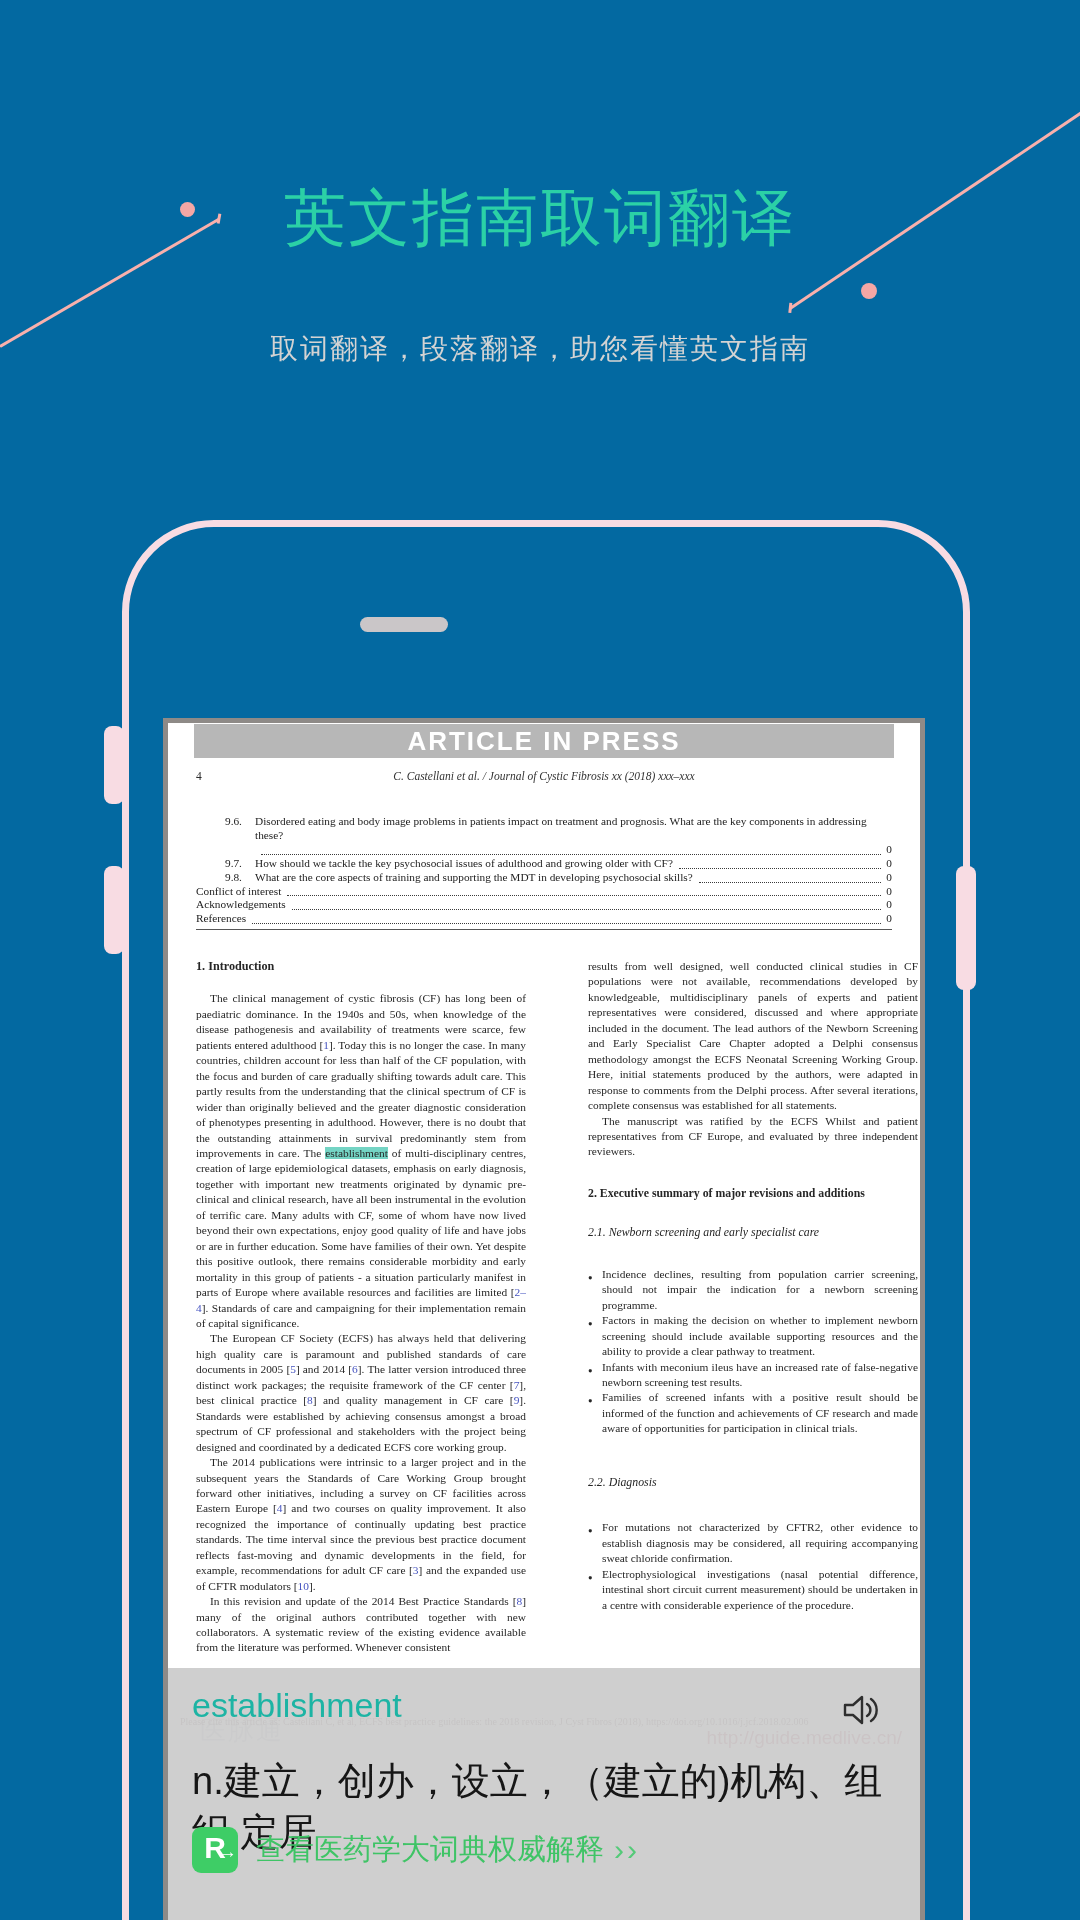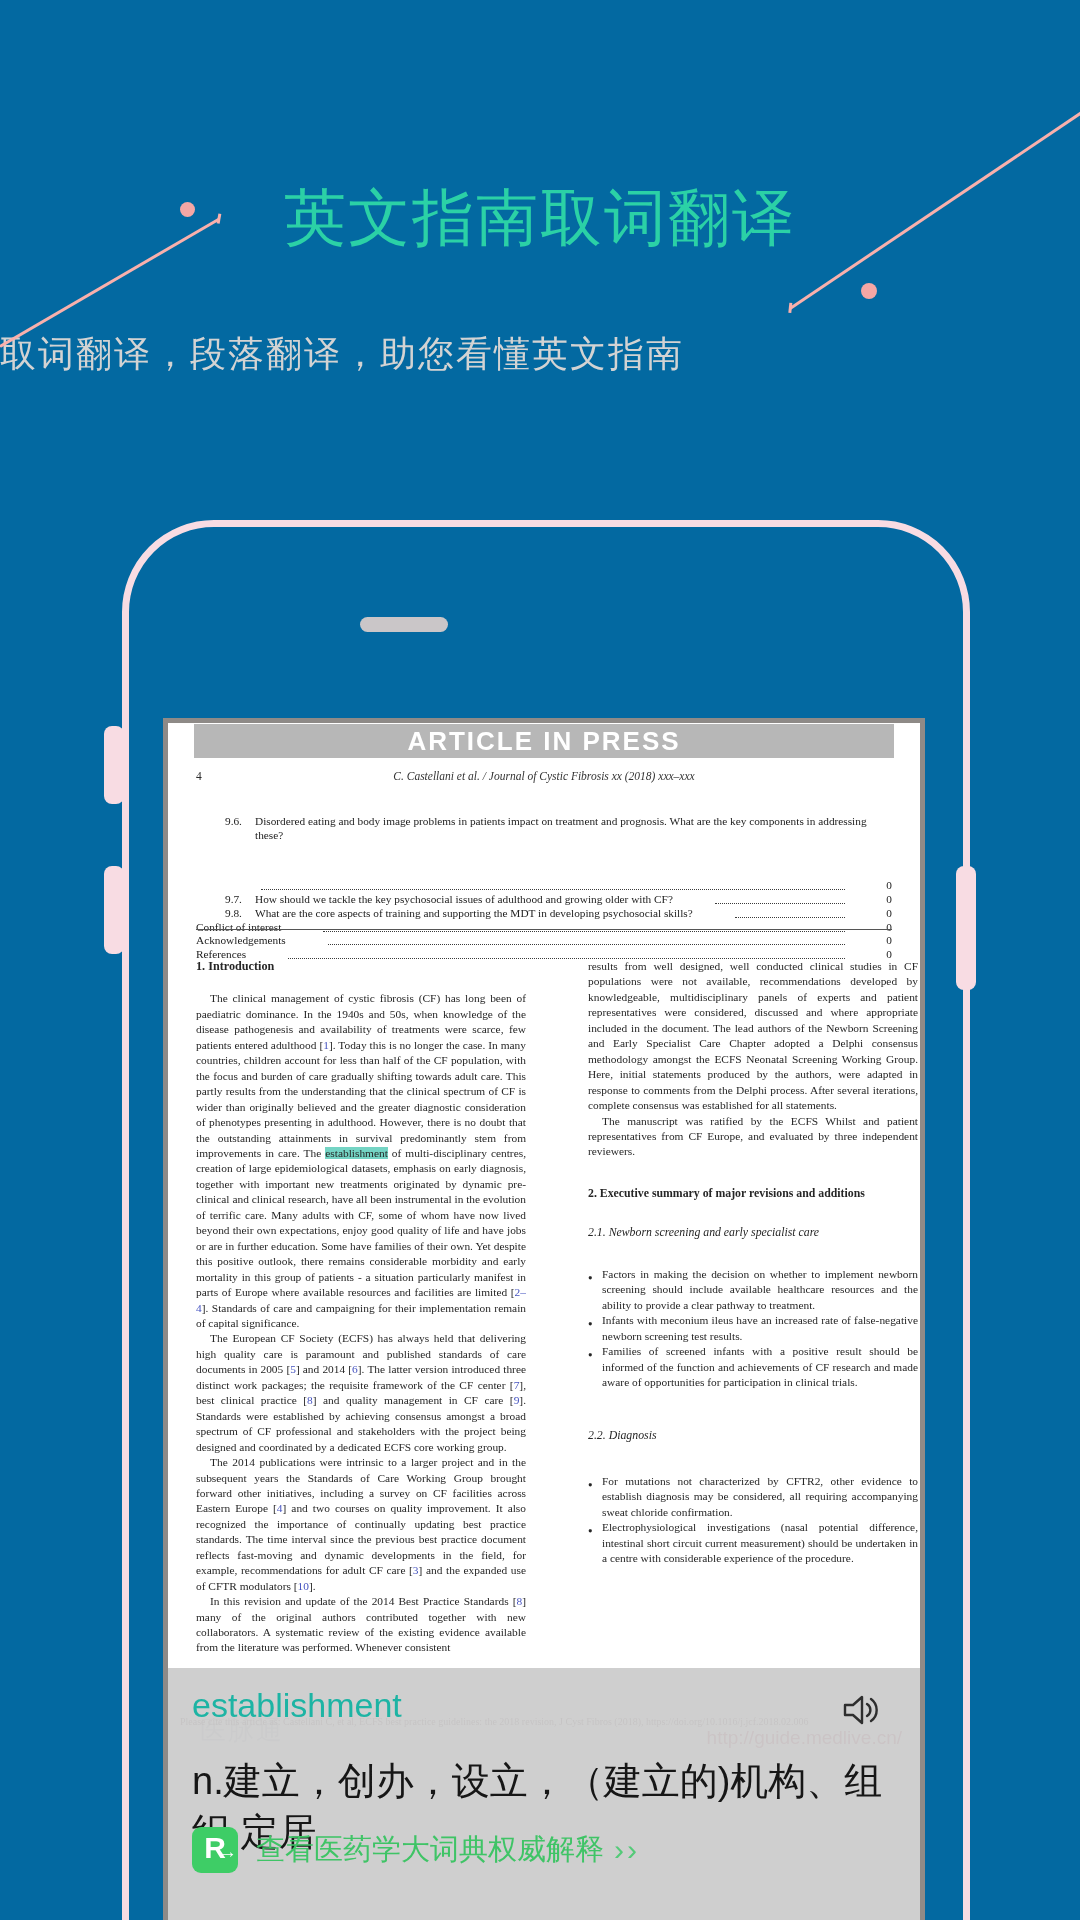--- a/index.html
+++ b/index.html
@@ -2,22 +2,22 @@
 <html><head>
 <meta charset="utf-8">
 <style>
   html,body{margin:0;padding:0;background:#fff;}
   .page{position:relative;width:1080px;height:1920px;background:#0369a1;overflow:hidden;
         font-family:"Liberation Sans",sans-serif;}
 
   
   .hero-title{position:absolute;top:176px;left:0;width:1080px;text-align:center;
     font-size:62px;letter-spacing:2px;color:#2bd1a6;font-weight:500;}
-  .hero-subtitle{position:absolute;top:330px;left:0;width:1080px;
-    font-size:36px;letter-spacing:2px;color:#d3d3d3;font-weight:400;}
+  .hero-subtitle{position:absolute;top:330px;left:0;width:1080px;text-align:center;
+    font-size:28px;letter-spacing:2px;color:#d3d3d3;font-weight:400;}
 
   .deco-line{position:absolute;height:2.5px;background:#f9b0ac;transform-origin:left center;}
   .deco-line .tick{position:absolute;width:2.5px;height:10px;background:#f9b0ac;top:-4px;}
   .line-left{left:0;top:345px;width:253px;transform:rotate(-30.2deg);}
   .line-left .tick{right:-1px;transform:rotate(40deg);}
   .line-right{left:790px;top:307px;width:360px;transform:rotate(-33.9deg);}
   .line-right .tick{left:-1px;transform:rotate(40deg);}
   .deco-dot{position:absolute;border-radius:50%;background:#f5a7a5;}
   .dot-left{left:180px;top:202px;width:15px;height:15px;}
   .dot-right{left:861px;top:283px;width:16px;height:16px;}
@@ -39,21 +39,21 @@
   .banner{position:absolute;left:26px;right:26px;top:1px;height:34px;background:#b7b7b7;
     color:#ffffff;font-family:"Liberation Sans",sans-serif;font-weight:bold;font-size:26px;
     letter-spacing:2px;text-align:center;line-height:35px;}
   .running-row{position:absolute;left:28px;right:28px;top:47px;height:16px;font-size:11.5px;}
   .running-page{position:absolute;left:0;top:0;}
   .running-head{position:absolute;left:0;right:0;top:0;text-align:center;font-style:italic;color:#333;}
 
   .toc{position:absolute;left:28px;right:28px;top:92px;font-size:11.3px;line-height:13.9px;color:#222;}
   .toc-row{display:flex;}
   .toc-num{flex:0 0 30px;margin-left:29px;}
-  .toc-body{flex:1;display:flex;flex-wrap:wrap;align-items:flex-start;gap:36px;}
+  .toc-body{flex:1;display:flex;flex-wrap:wrap;align-items:flex-end;}
   .toc-text{flex:0 1 auto;}
   .toc-leader{flex:1 1 24px;min-width:24px;border-bottom:1.7px dotted #3a3a3a;margin:0 5px 2px 6px;height:10px;}
   .toc-page{flex:0 0 auto;text-align:right;}
   .paper-rule{position:absolute;left:28px;right:28px;top:206px;border-top:1px solid #555;}
 
   .col{position:absolute;top:236px;width:330px;font-size:11.4px;line-height:15.45px;
     text-align:justify;color:#262626;}
   .col-left{left:28px;}
   .col-right{left:398px;margin-left:22px;}
   .col h1{font-size:12.2px;margin:0 0 17px 0;font-weight:bold;text-align:left;}
@@ -174,21 +174,22 @@
         <p>The European CF Society (ECFS) has always held that delivering high quality care is paramount and published standards of care documents in 2005 [<span class="ref">5</span>] and 2014 [<span class="ref">6</span>]. The latter version introduced three distinct work packages; the requisite framework of the CF center [<span class="ref">7</span>], best clinical practice [<span class="ref">8</span>] and quality management in CF care [<span class="ref">9</span>]. Standards were established by achieving consensus amongst a broad spectrum of CF professional and stakeholders with the project being designed and coordinated by a dedicated ECFS core working group.</p>
         <p>The 2014 publications were intrinsic to a larger project and in the subsequent years the Standards of Care Working Group brought forward other initiatives, including a survey on CF facilities across Eastern Europe [<span class="ref">4</span>] and two courses on quality improvement. It also recognized the importance of continually updating best practice standards. The time interval since the previous best practice document reflects fast-moving and dynamic developments in the field, for example, recommendations for adult CF care [<span class="ref">3</span>] and the expanded use of CFTR modulators [<span class="ref">10</span>].</p>
         <p>In this revision and update of the 2014 Best Practice Standards [<span class="ref">8</span>] many of the original authors contributed together with new collaborators. A systematic review of the existing evidence available from the literature was performed. Whenever consistent</p>
       </div>
     <div class="col col-right">
         <p class="noindent">results from well designed, well conducted clinical studies in CF populations were not available, recommendations developed by knowledgeable, multidisciplinary panels of experts and patient representatives were considered, discussed and where appropriate included in the document. The lead authors of the Newborn Screening and Early Specialist Care Chapter adopted a Delphi consensus methodology amongst the ECFS Neonatal Screening Working Group. Here, initial statements produced by the authors, were adapted in response to comments from the Delphi process. After several iterations, complete consensus was established for all statements.</p>
         <p>The manuscript was ratified by the ECFS Whilst and patient representatives from CF Europe, and evaluated by three independent reviewers.</p>
         <h2>2. Executive summary of major revisions and additions</h2>
         <h3>2.1. Newborn screening and early specialist care</h3>
         <ul>
-          <li>Factors in making the decision on whether to implement newborn screening should include available healthcare resources and the ability to provide a clear pathway to treatment.</li>
+          <li>Incidence declines, resulting from population carrier screening, should not impair the indication for a newborn screening programme.</li>
+          <li>Factors in making the decision on whether to implement newborn screening should include available supporting resources and the ability to provide a clear pathway to treatment.</li>
           <li>Infants with meconium ileus have an increased rate of false-negative newborn screening test results.</li>
           <li>Families of screened infants with a positive result should be informed of the function and achievements of CF research and made aware of opportunities for participation in clinical trials.</li>
         </ul>
         <h3 class="gap-top">2.2. Diagnosis</h3>
         <ul>
           <li>For mutations not characterized by CFTR2, other evidence to establish diagnosis may be considered, all requiring accompanying sweat chloride confirmation.</li>
           <li>Electrophysiological investigations (nasal potential difference, intestinal short circuit current measurement) should be undertaken in a centre with considerable experience of the procedure.</li>
         </ul>
       </div>
 

